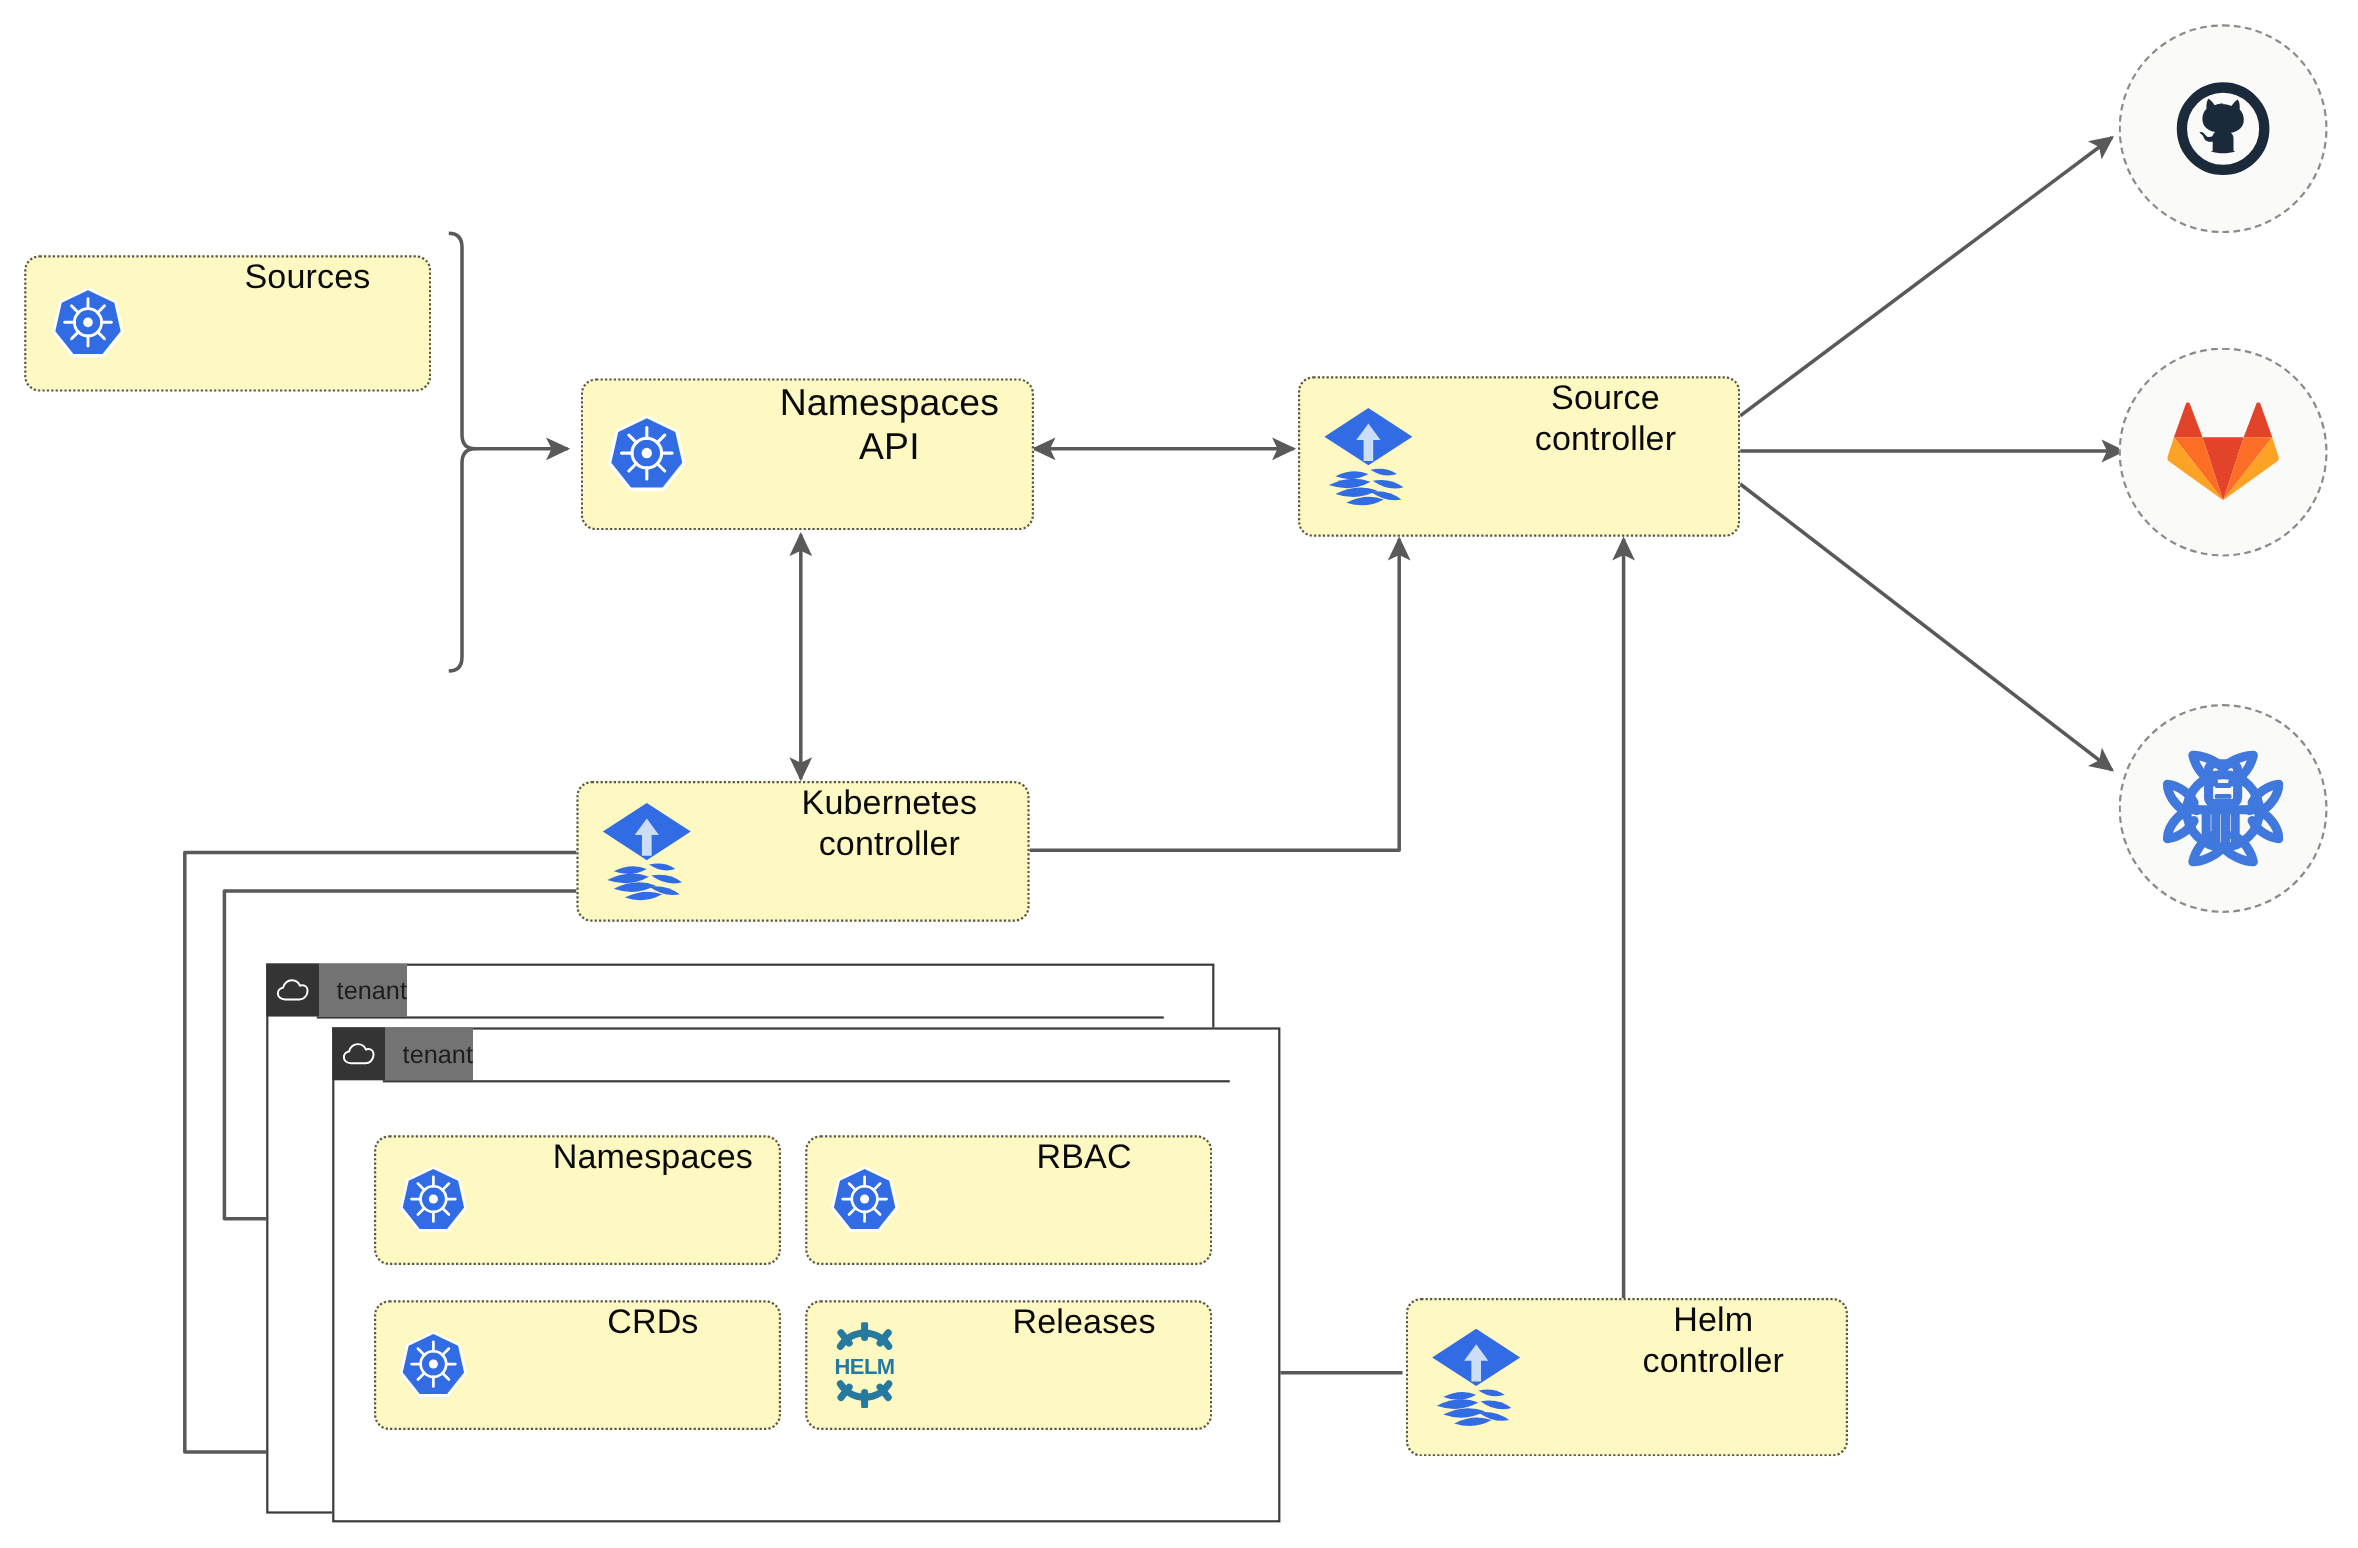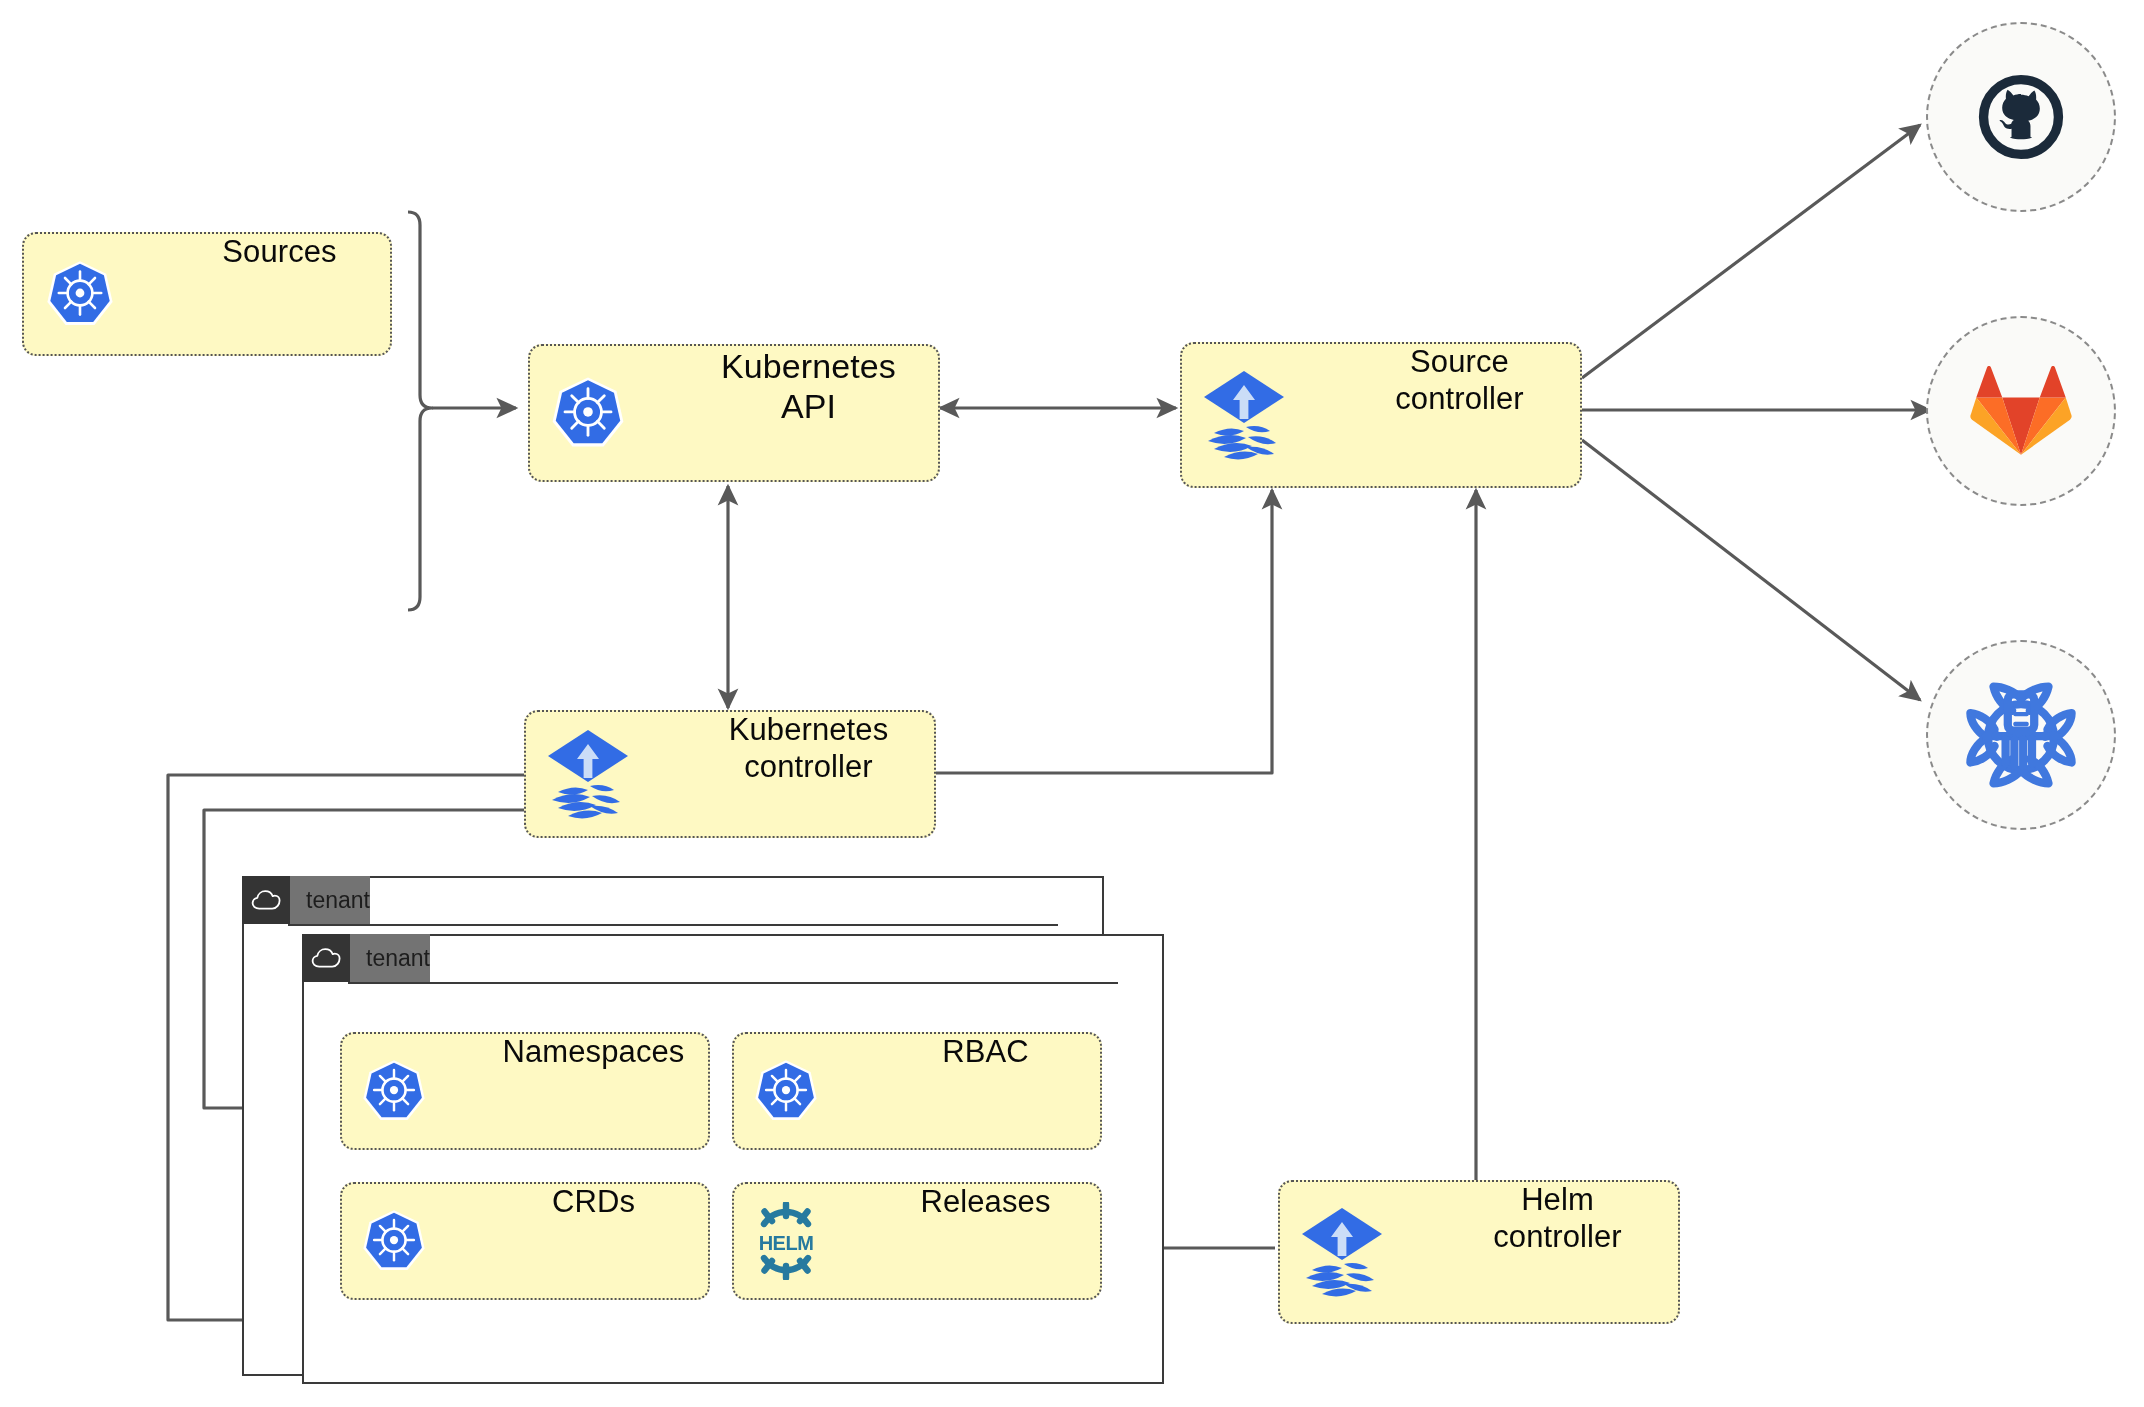--- a/index.html
+++ b/index.html
@@ -173,21 +173,21 @@
           <line x1="11.8" y1="34" x2="20.6" y2="34"></line>
           <line x1="45.4" y1="34" x2="54.2" y2="34"></line>
           <line x1="18.0" y1="19.0" x2="24.3" y2="25.3"></line>
           <line x1="41.7" y1="42.7" x2="48.0" y2="49.0"></line>
           <line x1="48.0" y1="19.0" x2="41.7" y2="25.3"></line>
           <line x1="24.3" y1="42.7" x2="18.0" y2="49.0"></line>
         </g>
         <circle cx="33" cy="34" r="4.4" fill="#ffffff"></circle>
       </svg>
     </div>
-    <div class="lbl" style="font-size:34px;">Kubernetes API</div>
+    <div class="lbl" style="font-size:34px;">Namespaces API</div>
   </div>
 
   <div class="node two-line" style="left:1180px;top:342px;width:402px;height:146px;">
     <div class="ico" style="width:124px;">
       <svg width="88" height="96" viewBox="0 0 88 96">
         <path d="M44 4 L84 30 L44 56 L4 30 Z" fill="#326CE5"></path>
         <path d="M44 18 L55 33 L48.4 33 L48.4 52 L39.6 52 L39.6 33 L33 33 Z" fill="#CBDDF7"></path>
         <g fill="#326CE5">
           <path d="M14 66 q16 -8 30 -2 q-14 8 -30 2 Z"></path>
           <path d="M8 74 q20 -10 38 -3 q-18 10 -38 3 Z"></path>

